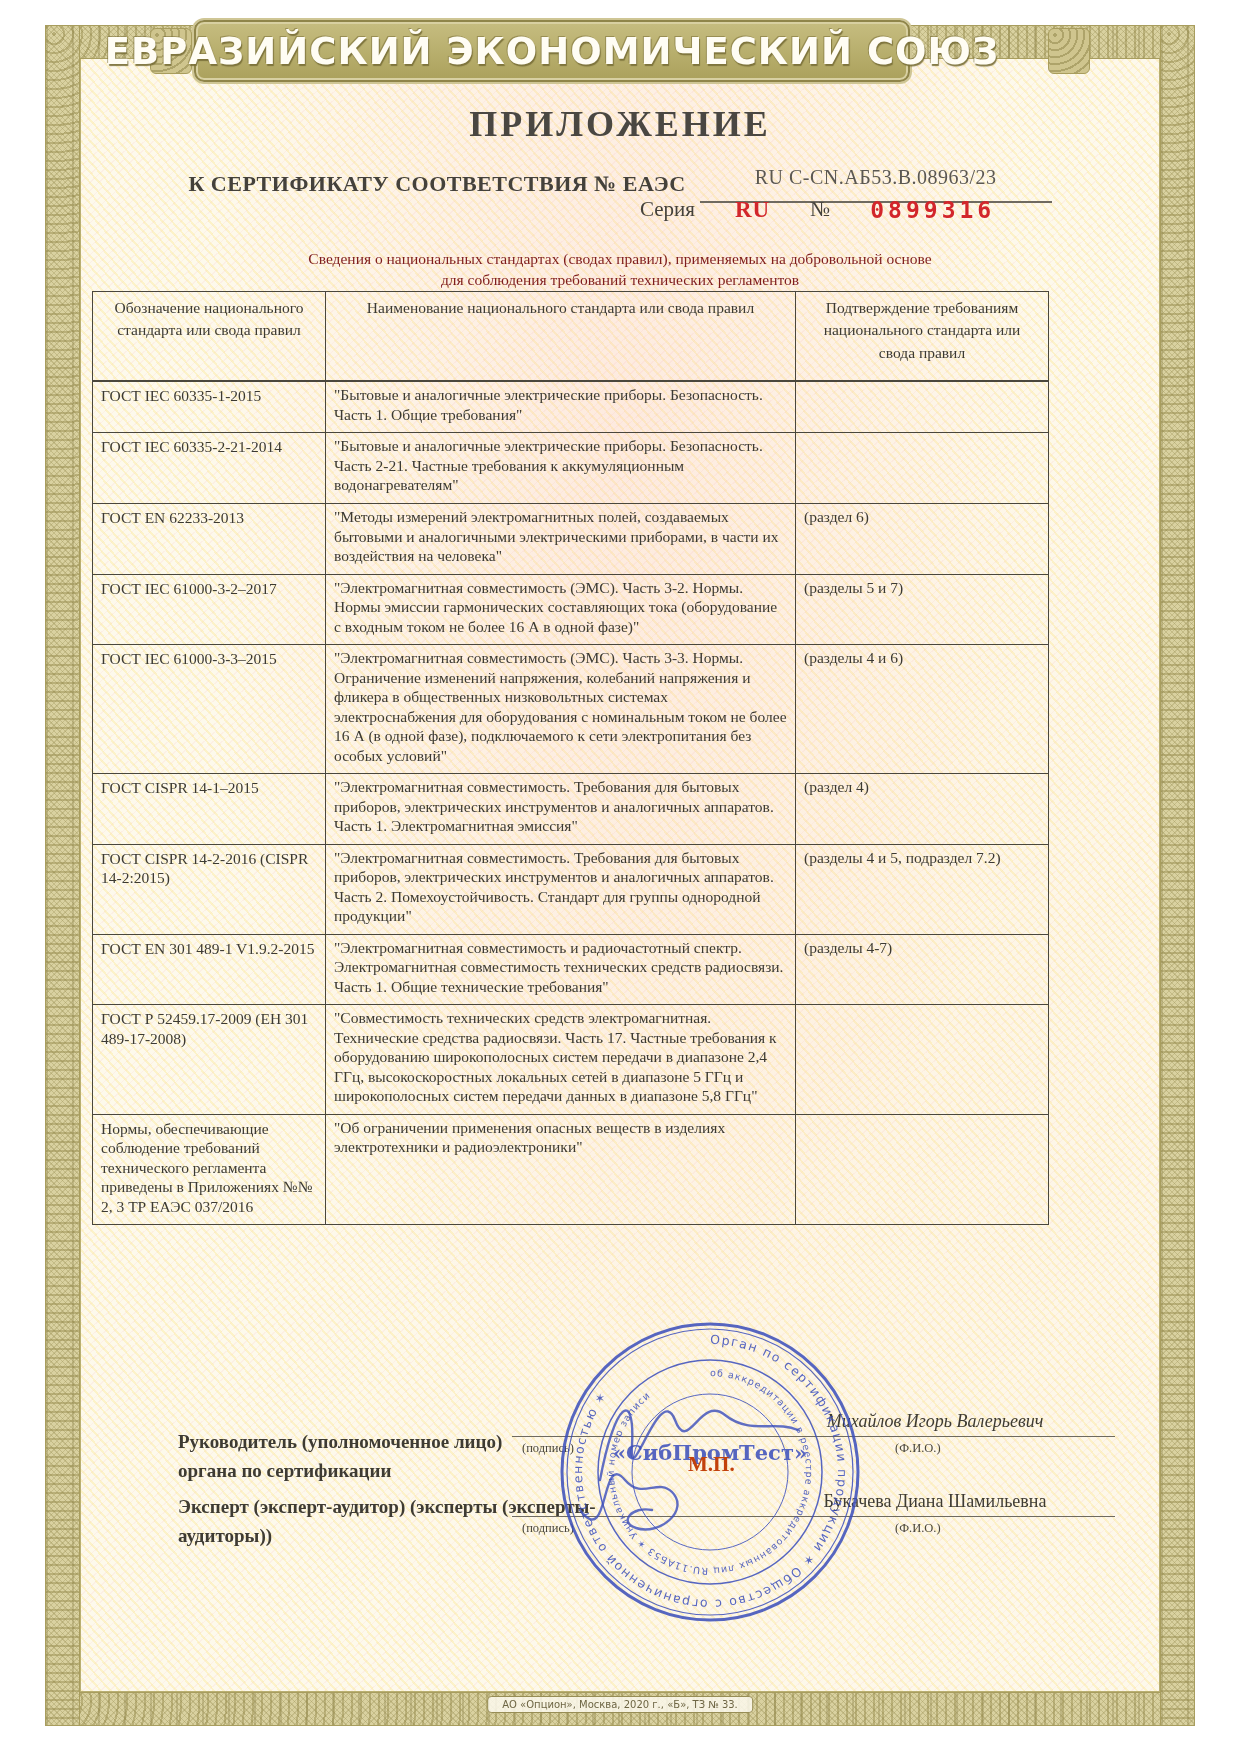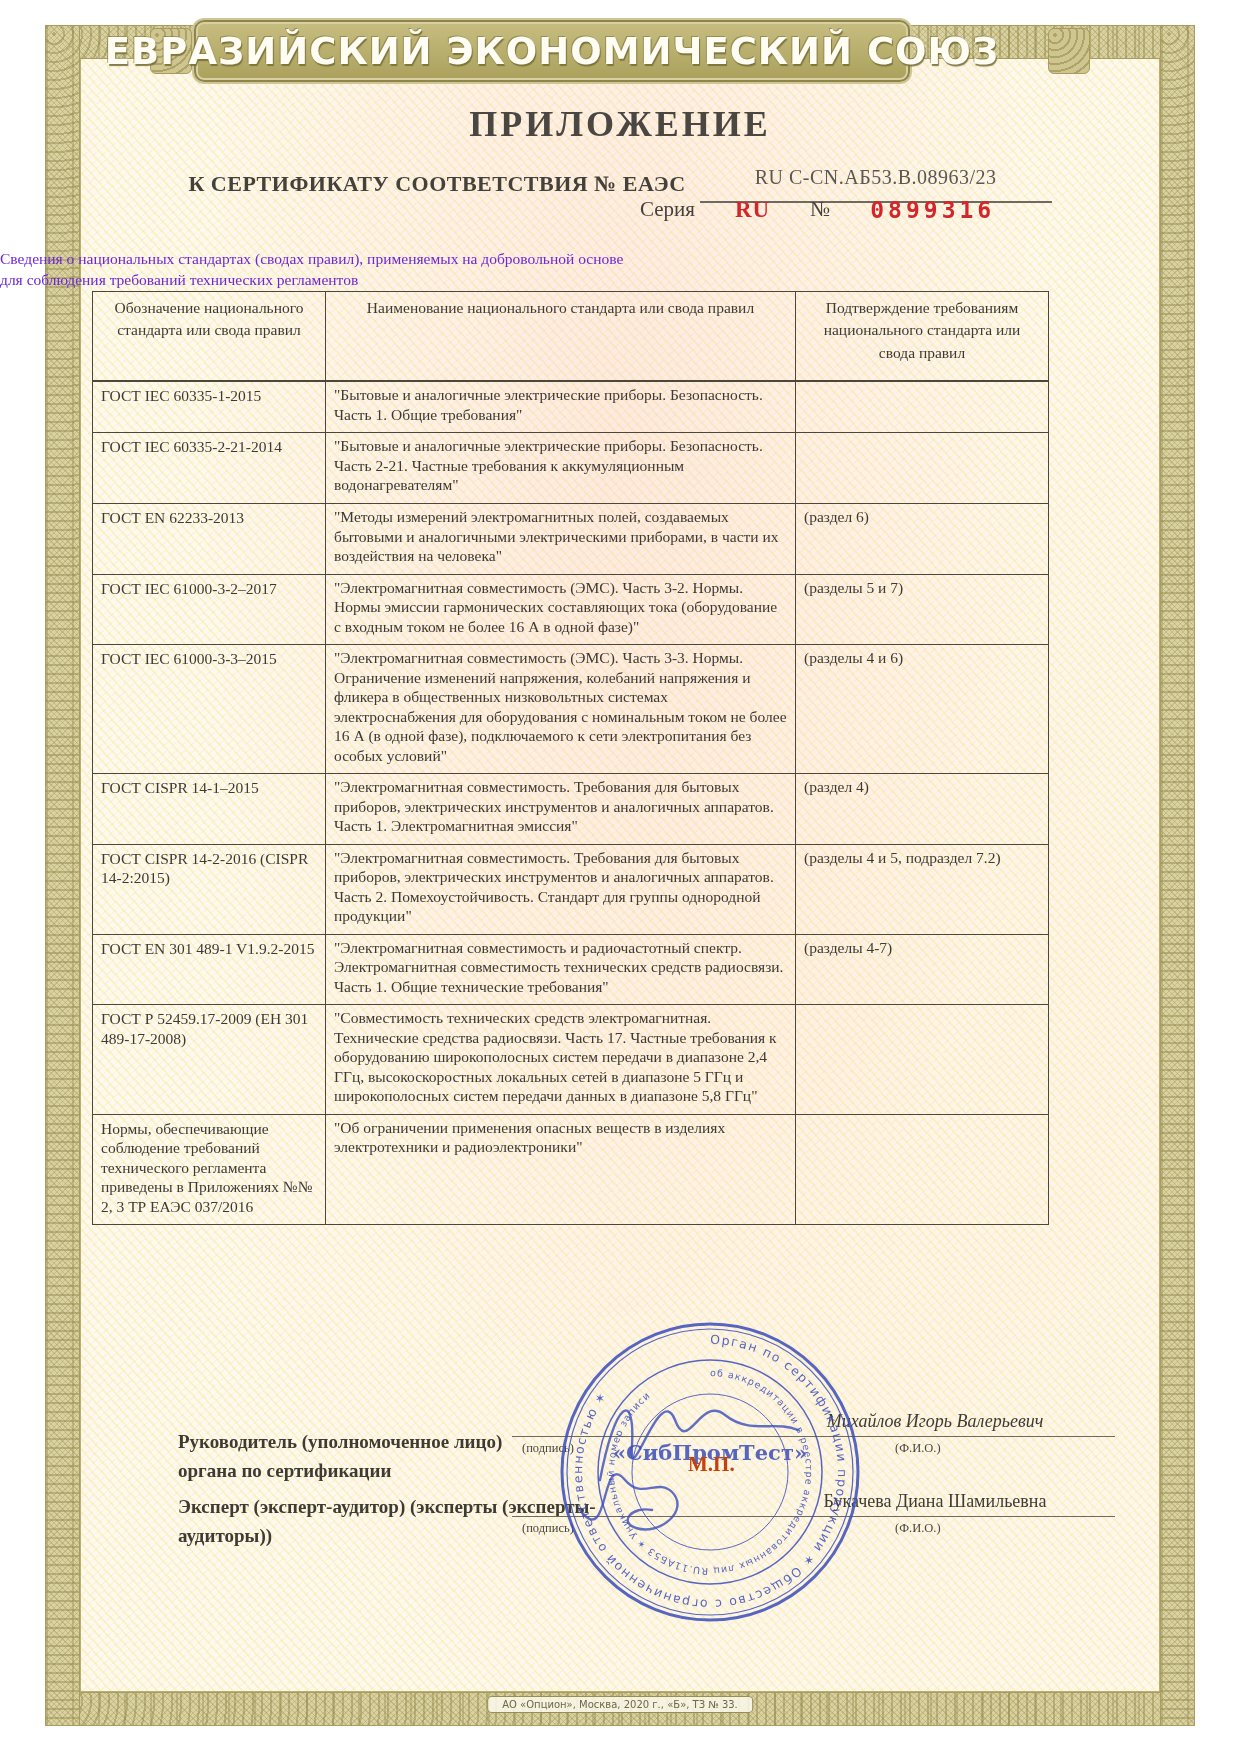--- a/index.html
+++ b/index.html
@@ -69,22 +69,22 @@
   .series-row{
     position:absolute;left:640px;top:197px;z-index:2;
     display:flex;align-items:flex-start;gap:40px;font-size:21px;color:#44413b;
   }
   .series-val{color:#d2262b;font-weight:bold;font-size:23px;letter-spacing:1px;}
   .blank-num{
     color:#d2262b;font-weight:bold;font-size:23px;letter-spacing:4px;
     font-family:"DejaVu Sans Mono", monospace;
   }
   .intro{
-    position:absolute;left:0;right:0;top:249px;z-index:2;
-    font-size:15.5px;line-height:1.35;color:#6d28d9;
+    position:absolute;left:0;right:0;top:249px;z-index:2;text-align:center;
+    font-size:15.5px;line-height:1.35;color:#7f1d1d;
   }
   
   table.standards{
     position:absolute;left:92px;top:291px;width:956px;z-index:2;
     border-collapse:collapse;table-layout:fixed;
     font-size:15.5px;line-height:1.26;color:#3c3a33;
   }
   table.standards col.c1{width:233px;} table.standards col.c2{width:470px;} table.standards col.c3{width:253px;}
   table.standards th, table.standards td{
     border:1px solid #4a473d;vertical-align:top;padding:3px 8px 8px;

